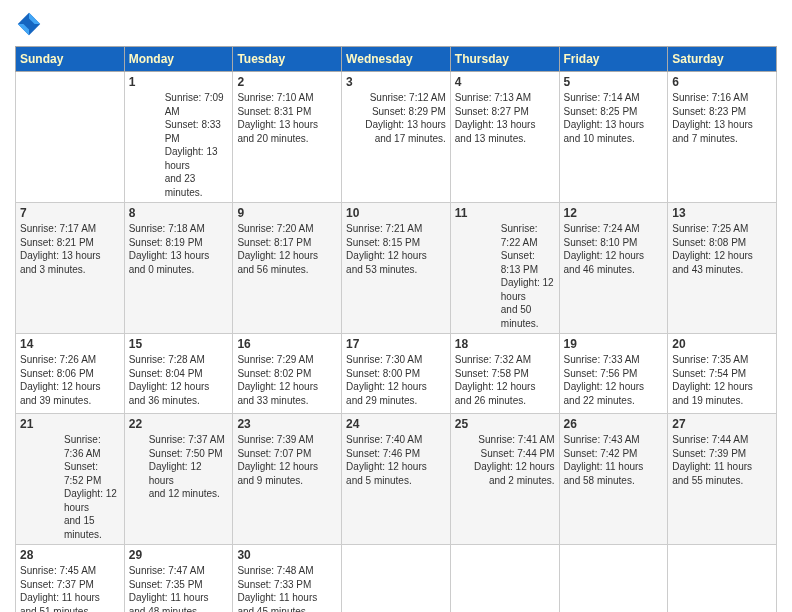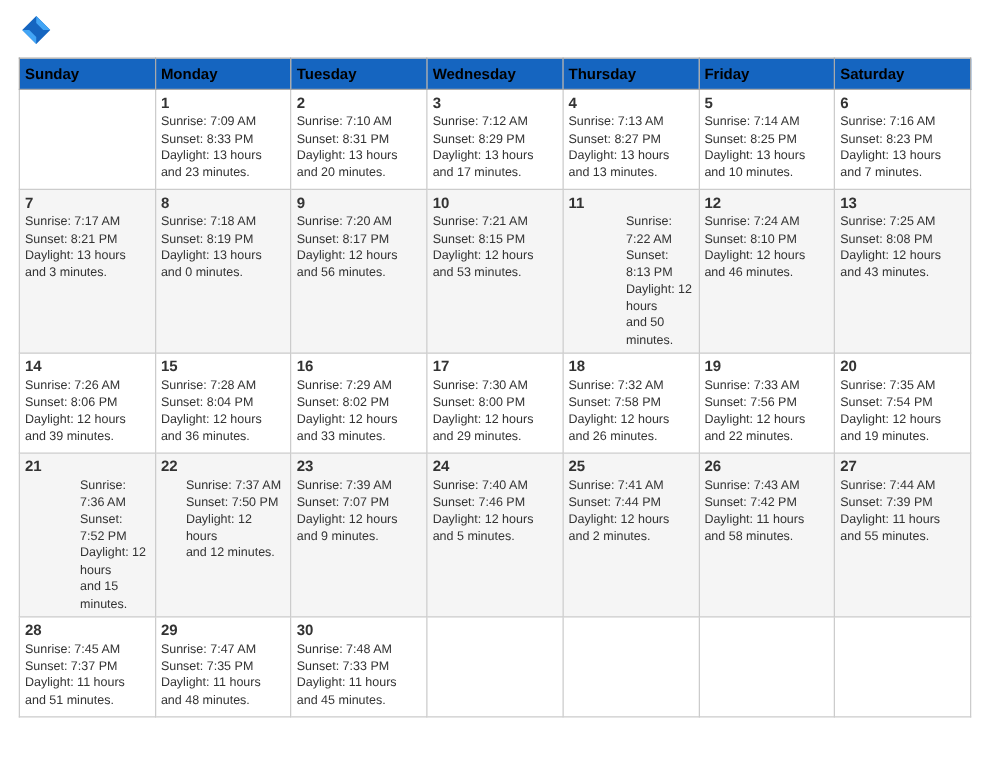--- a/index.html
+++ b/index.html
@@ -59,21 +59,21 @@
       font-size: 14px;
       color: #555;
     }
     table {
       width: 100%;
       border-collapse: collapse;
       table-layout: fixed;
     }
     thead tr th {
       background-color: #1565c0;
-      color: #000000;
+      color: #fef9c3;
       font-size: 12px;
       font-weight: bold;
       padding: 5px 4px;
       text-align: left;
       border: 1px solid #aaa;
     }
     tbody tr td {
       border: 1px solid #ccc;
       vertical-align: top;
       padding: 3px 4px;
@@ -135,35 +135,35 @@
           <th>Thursday</th>
           <th>Friday</th>
           <th>Saturday</th>
         </tr>
     </thead>
     <tbody id="calendar-body">
     <tr>
           <td class="empty-cell"></td>
           <td>
             <span class="day-number">1</span>
-            <div class="cell-text" style="white-space: pre-line;">Sunrise: 7:09 AM
+            <div class="cell-text" style="white-space: pre-line; margin-left: 36px;">Sunrise: 7:09 AM
 Sunset: 8:33 PM
 Daylight: 13 hours
 and 23 minutes.</div>
           </td>
           <td>
             <span class="day-number">2</span>
             <div class="cell-text" style="white-space: pre-line;">Sunrise: 7:10 AM
 Sunset: 8:31 PM
 Daylight: 13 hours
 and 20 minutes.</div>
           </td>
           <td>
             <span class="day-number">3</span>
-            <div class="cell-text" style="white-space: pre-line;">Sunrise: 7:12 AM
+            <div class="cell-text" style="white-space: pre-line; text-align: right;">Sunrise: 7:12 AM
 Sunset: 8:29 PM
 Daylight: 13 hours
 and 17 minutes.</div>
           </td>
           <td>
             <span class="day-number">4</span>
             <div class="cell-text" style="white-space: pre-line;">Sunrise: 7:13 AM
 Sunset: 8:27 PM
 Daylight: 13 hours
 and 13 minutes.</div>
@@ -309,21 +309,21 @@
           </td>
           <td>
             <span class="day-number">24</span>
             <div class="cell-text" style="white-space: pre-line;">Sunrise: 7:40 AM
 Sunset: 7:46 PM
 Daylight: 12 hours
 and 5 minutes.</div>
           </td>
           <td>
             <span class="day-number">25</span>
-            <div class="cell-text" style="white-space: pre-line;">Sunrise: 7:41 AM
+            <div class="cell-text" style="white-space: pre-line; text-align: right;">Sunrise: 7:41 AM
 Sunset: 7:44 PM
 Daylight: 12 hours
 and 2 minutes.</div>
           </td>
           <td>
             <span class="day-number">26</span>
             <div class="cell-text" style="white-space: pre-line;">Sunrise: 7:43 AM
 Sunset: 7:42 PM
 Daylight: 11 hours
 and 58 minutes.</div>

